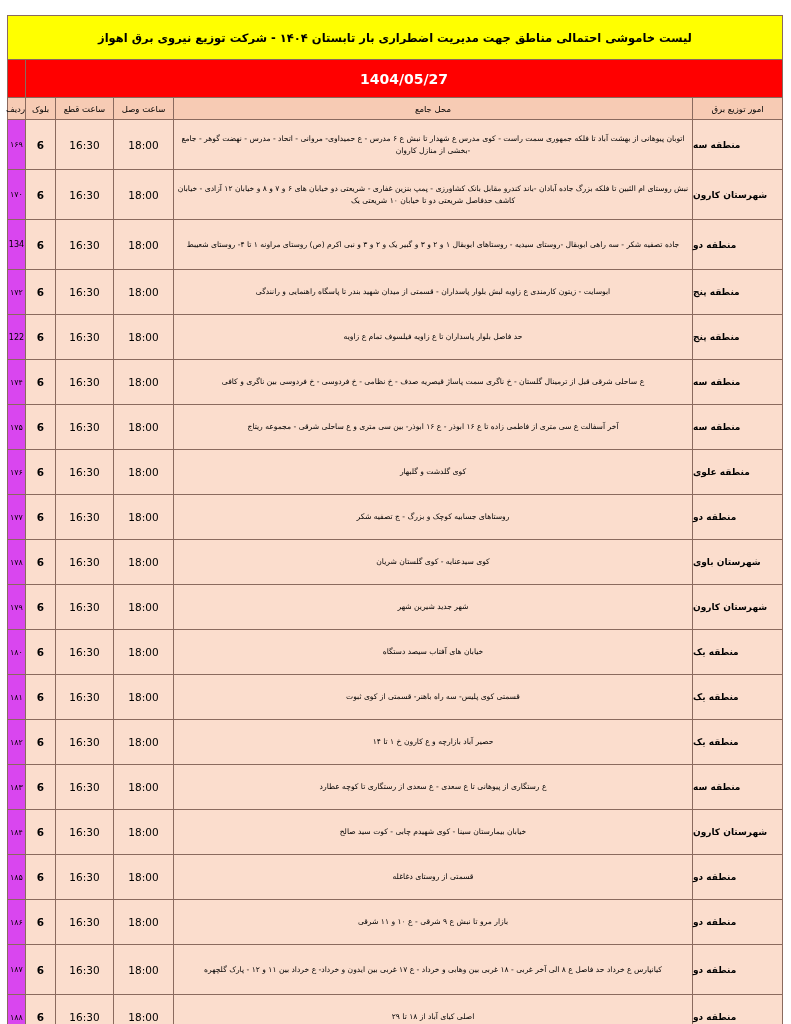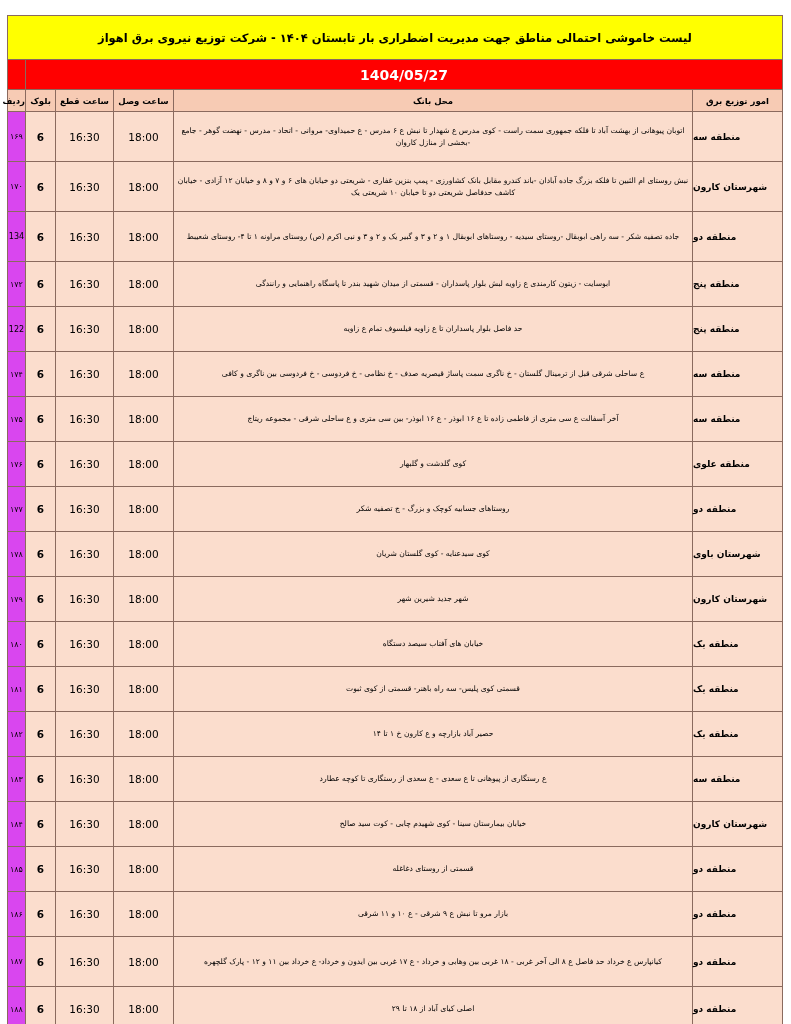--- a/index.html
+++ b/index.html
@@ -49,40 +49,40 @@
     font-weight: bold;
     color: #000000;
     letter-spacing: 0;
     padding: 0 6px;
     border: 1px solid #8a6a5e;
   }
 
   
   .date-cell {
     background: #ff0000;
-    height: 30px;
+    height: 38px;
     text-align: center;
     vertical-align: middle;
     font-size: 14px;
     font-weight: bold;
     color: #ffffff;
     direction: ltr;
   }
   .date-spacer {
     background: #ff0000;
   }
 
   
   .col-head {
     background: #f7cbb4;
     height: 22px;
     text-align: center;
     vertical-align: middle;
     font-size: 8.5px;
-    font-weight: bold;
+    font-weight: normal;
     color: #000000;
     padding: 2px 1px;
   }
 
   
   .cell-area {
     background: #fbddcd;
     text-align: left;
     font-size: 9px;
     font-weight: bold;
@@ -152,21 +152,21 @@
     <tbody>
       <tr>
         <td class="title-cell" colspan="6">لیست خاموشی احتمالی مناطق جهت مدیریت اضطراری بار تابستان ۱۴۰۴ - شرکت توزیع نیروی برق اهواز</td>
       </tr>
       <tr>
         <td class="date-cell" colspan="5">1404/05/27</td>
         <td class="date-spacer"></td>
       </tr>
       <tr>
         <td class="col-head">امور توزیع برق</td>
-        <td class="col-head">محل بانک</td>
+        <td class="col-head">محل جامع</td>
         <td class="col-head">ساعت وصل</td>
         <td class="col-head">ساعت قطع</td>
         <td class="col-head">بلوک</td>
         <td class="col-head">ردیف</td>
       </tr>
     <tr class="data-row tall">
           <td class="cell-area">منطقه سه</td>
           <td class="cell-desc">اتوبان پیوهانی از بهشت آباد تا فلکه جمهوری سمت راست - کوی مدرس ع شهدار تا نبش ع ۶ مدرس - ع حمیداوی- مروانی - اتحاد - مدرس - نهضت گوهر - جامع -بخشی از منازل کاروان</td>
           <td class="cell-time">18:00</td>
           <td class="cell-time">16:30</td>

